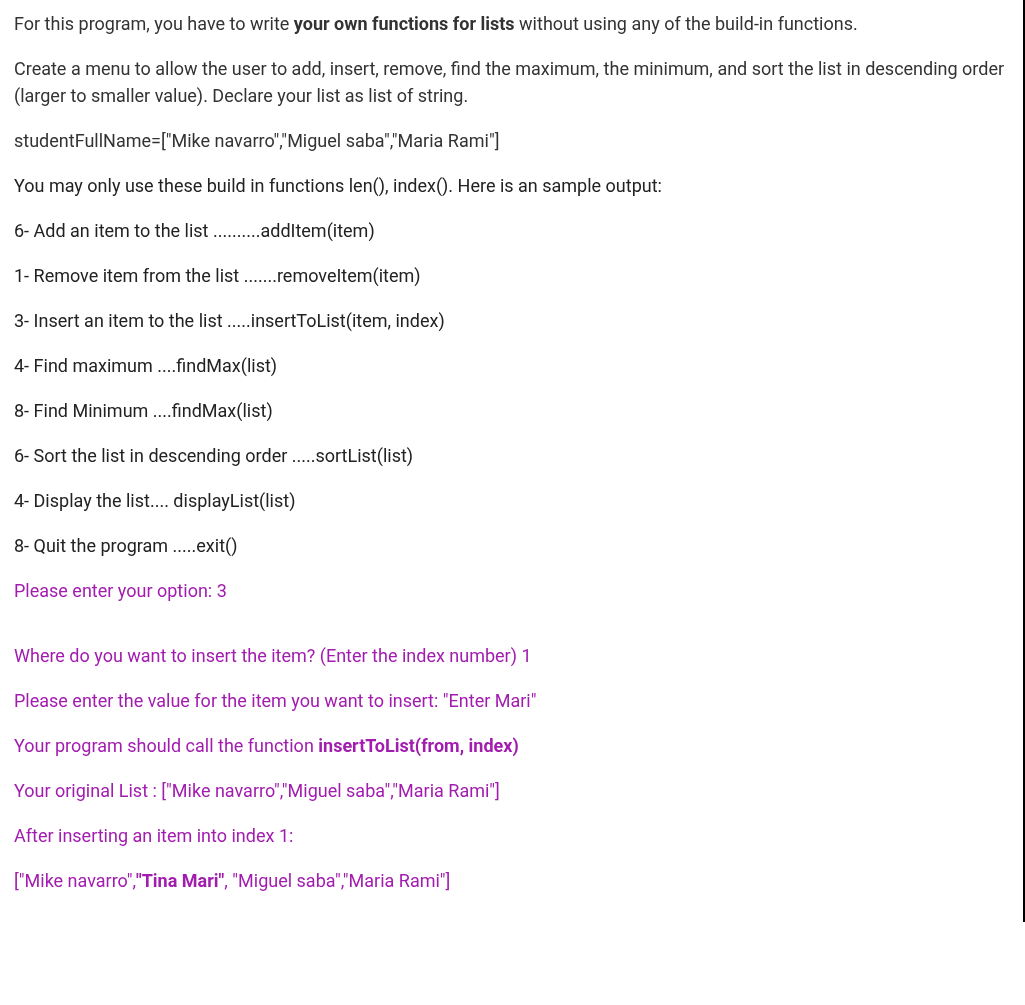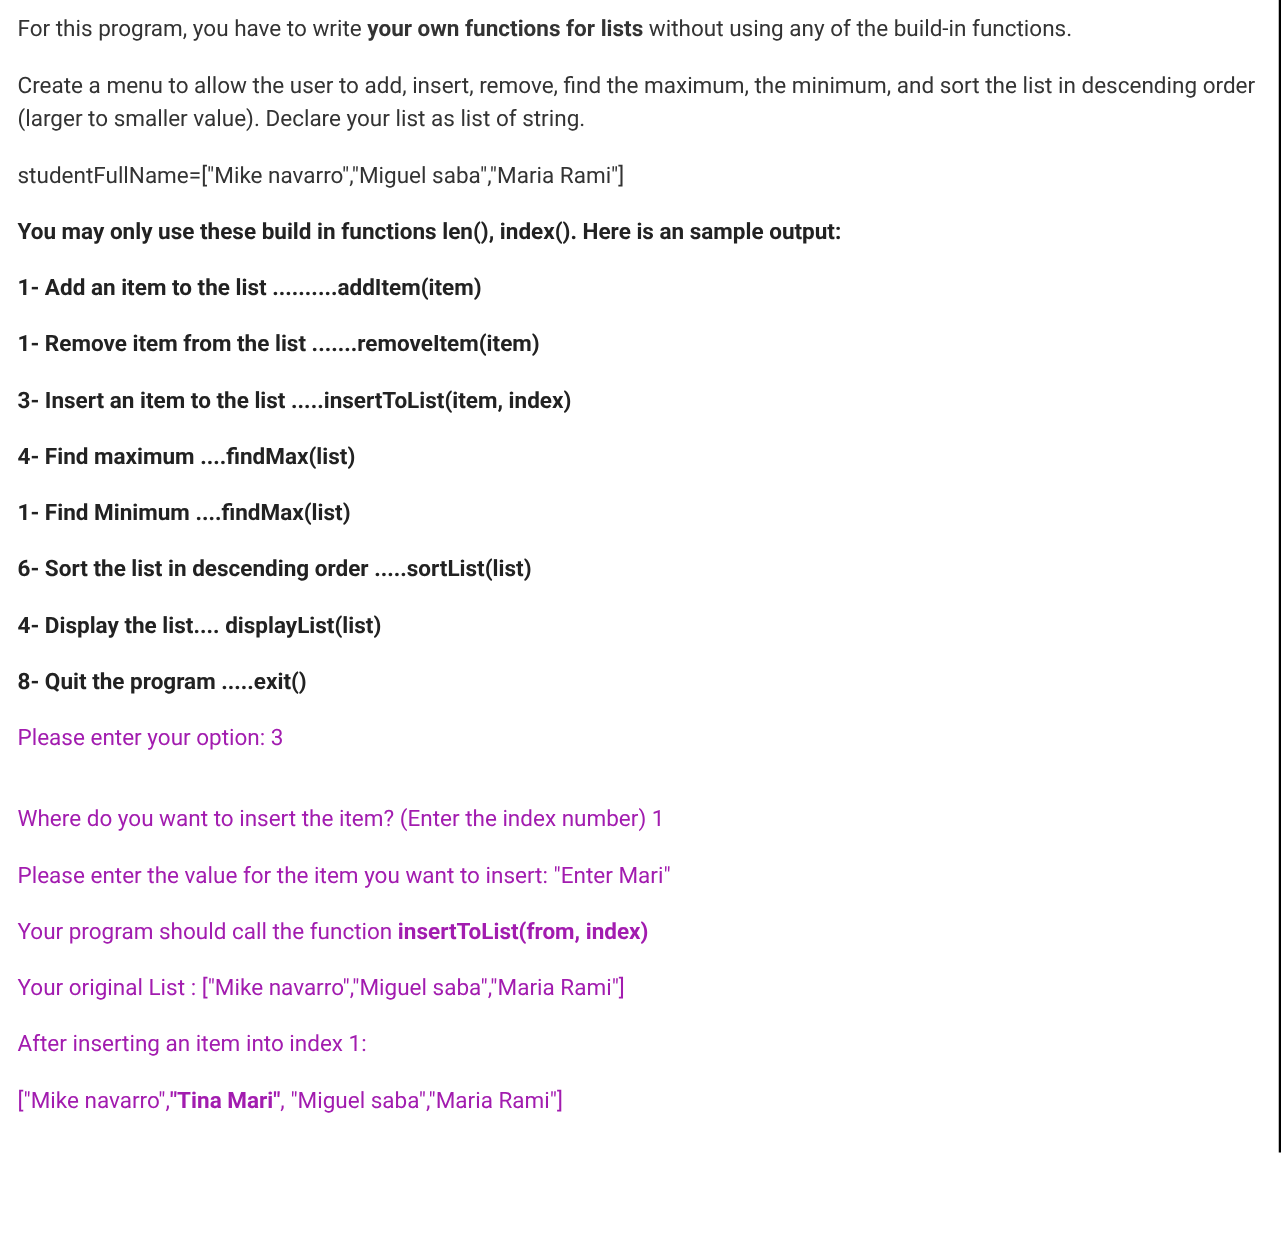--- a/index.html
+++ b/index.html
@@ -8,42 +8,42 @@
     background: #ffffff;
     color: #2b2b2b;
     padding: 10px 14px;
     font-size: 18px;
     line-height: 1.5;
     width: 1025px;
     border-right: 2px solid #000;
   }
   p { margin-bottom: 18px; color: #333; }
   .strong { font-weight: 700; }
-  .bold-line { font-weight: 700; margin-bottom: 18px; color: #222; }
+  .bold-line { font-weight: 400; margin-bottom: 18px; color: #222; }
   .normal-line { font-weight: 400; margin-bottom: 18px; color: #a21caf; }
   .spacer { height: 20px; }
 </style>
 </head>
 <body>
 
 <p>
   <span>For this program, you have to write </span><span class="strong">your own functions for lists</span><span> without using any of the build-in functions.</span>
 </p>
 
 <p>Create a menu to allow the user to add, insert, remove, find the maximum, the minimum, and sort the list in descending order (larger to smaller value). Declare your list as list of string.</p>
 
 <p>studentFullName=["Mike navarro","Miguel saba","Maria Rami"]</p>
 
 <p class="bold-line">You may only use these build in functions len(), index(). Here is an sample output:</p>
 
-<p class="bold-line">1- Add an item to the list  ..........addItem(item)</p>
+<p class="bold-line">6- Add an item to the list  ..........addItem(item)</p>
 <p class="bold-line">1- Remove item from the list .......removeItem(item)</p>
 <p class="bold-line">3- Insert an item to the list .....insertToList(item, index)</p>
 <p class="bold-line">4- Find maximum ....findMax(list)</p>
-<p class="bold-line">1- Find Minimum ....findMax(list)</p>
+<p class="bold-line">8- Find Minimum ....findMax(list)</p>
 <p class="bold-line">6- Sort the list in descending order .....sortList(list)</p>
 <p class="bold-line">4- Display the list.... displayList(list)</p>
 <p class="bold-line">8- Quit the program .....exit()</p>
 
 <p class="normal-line">Please enter your option: 3</p>
 
 <div class="spacer"></div>
 
 <p class="normal-line">Where do you want to insert the item? (Enter the index number) 1</p>
 <p class="normal-line">Please enter the value for the item you want to insert: "Enter Mari"</p>

